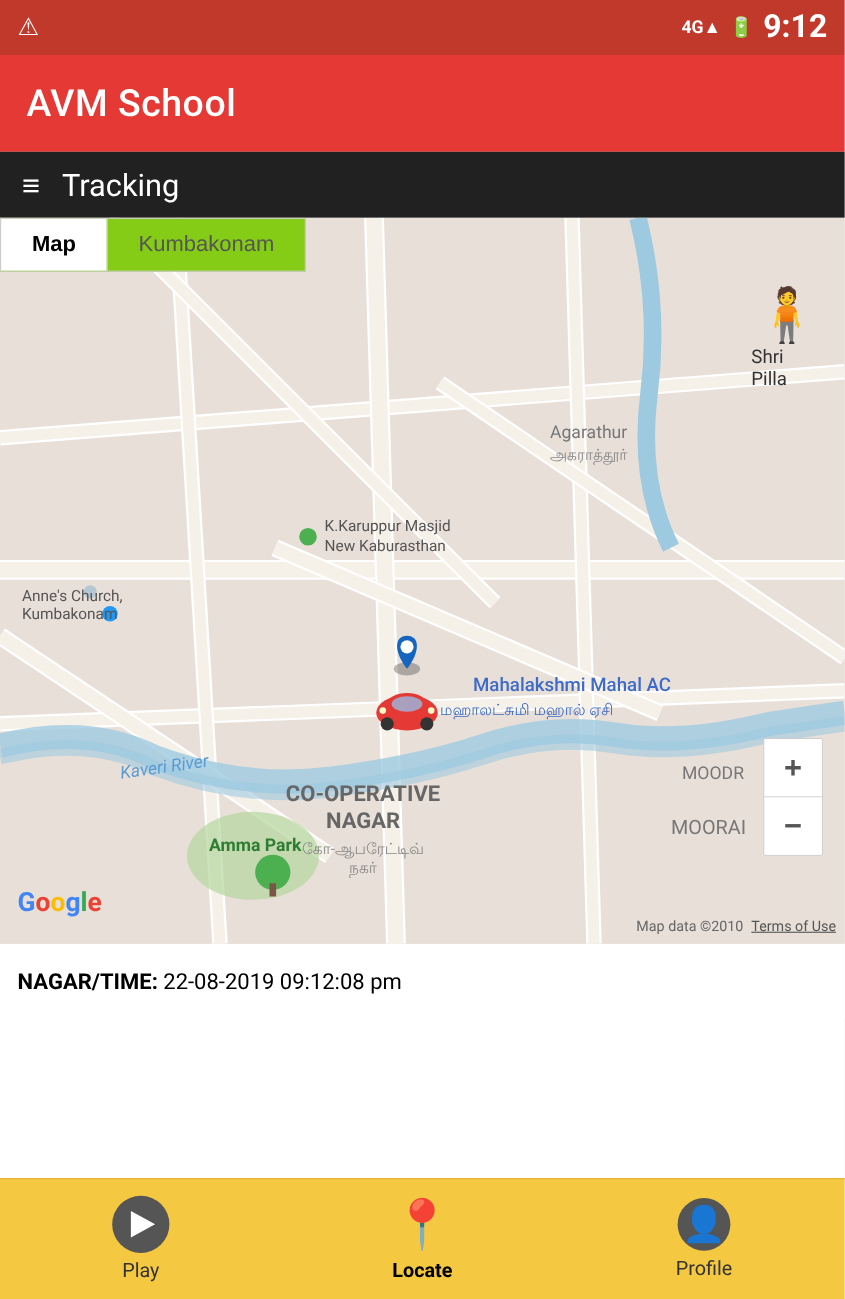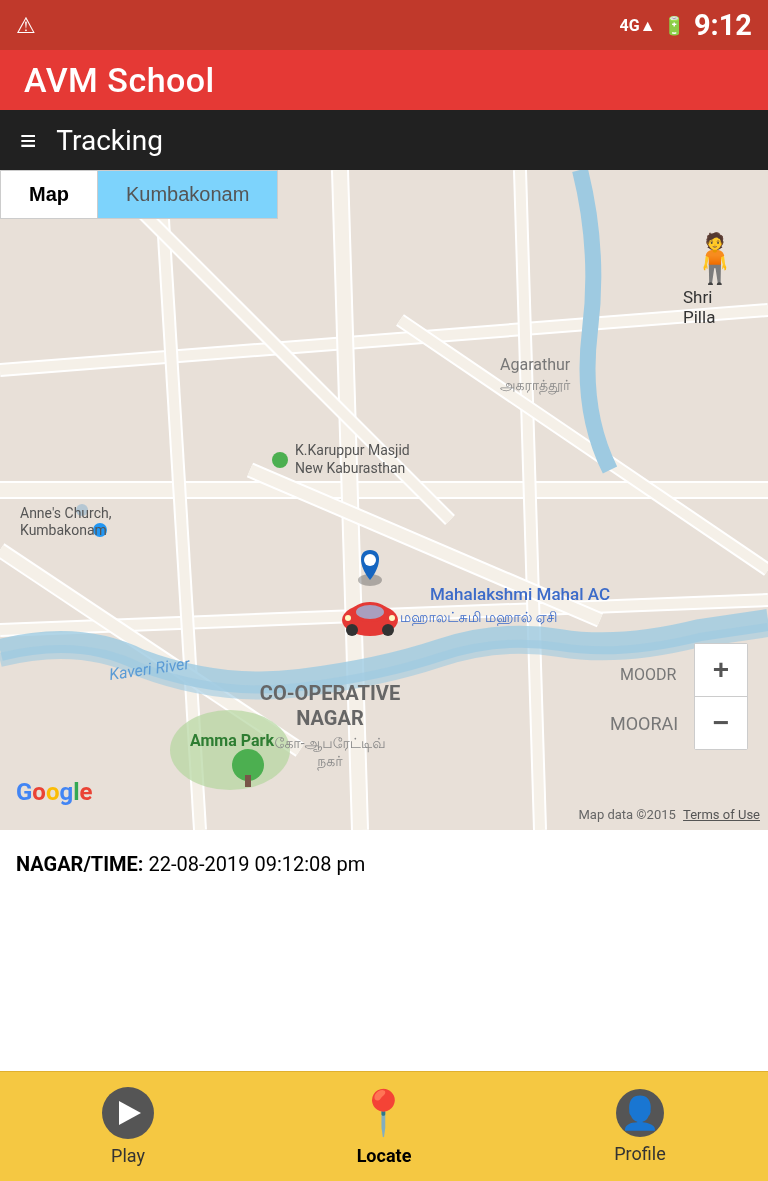--- a/index.html
+++ b/index.html
@@ -11,21 +11,21 @@
       width: 100%; height: 50px;
       background: #c0392b;
       display: flex; align-items: center; justify-content: space-between;
       padding: 0 16px;
     }
     #status-bar .left { display: flex; align-items: center; }
     #status-bar .right { display: flex; align-items: center; gap: 8px; font-size: 18px; color: #fff; font-weight: bold; }
 
     
     #app-bar {
-      width: 100%; height: 60px;
+      width: 100%; height: 88px;
       background: #e53935;
       display: flex; align-items: center; padding: 0 24px;
     }
     #app-bar .app-title {
       color: #fff; font-size: 34px; font-weight: 500; letter-spacing: 0.5px;
     }
 
     
     #nav-bar {
       width: 100%; height: 60px;
@@ -38,21 +38,21 @@
     
     #map-container {
       width: 100%; height: 660px;
       position: relative; overflow: hidden;
       background: #e8e0d5;
     }
 
     
     #map-toggle {
       position: absolute; top: 0; left: 0; z-index: 10;
-      display: flex; background: #7dd3fc;
+      display: flex; background: #84cc16;
       border: 1px solid #ccc;
     }
     #map-toggle .toggle-btn {
       padding: 12px 28px;
       font-size: 20px;
       cursor: pointer;
       border: none;
       background: transparent;
       color: #555;
     }
@@ -306,21 +306,21 @@
     <button style="font-size:28px;font-weight:bold;padding:4px 8px;">−</button>
   </div>
 
   
   <div id="google-logo">
     <span class="g">G</span><span class="o1">o</span><span class="o2">o</span><span class="g2">g</span><span class="l">l</span><span class="e">e</span>
   </div>
 
   
   <div id="map-credit">
-    <span>Map data ©2015</span>
+    <span>Map data ©2010</span>
     <span style="color:#555;text-decoration:underline;cursor:pointer;margin-left:4px;">Terms of Use</span>
   </div>
 </div>
 
 <div id="info-panel">
   <div class="datetime-line">
     <span class="label">NAGAR/TIME:</span><span> 22-08-2019 09:12:08 pm</span>
   </div>
 </div>
 

